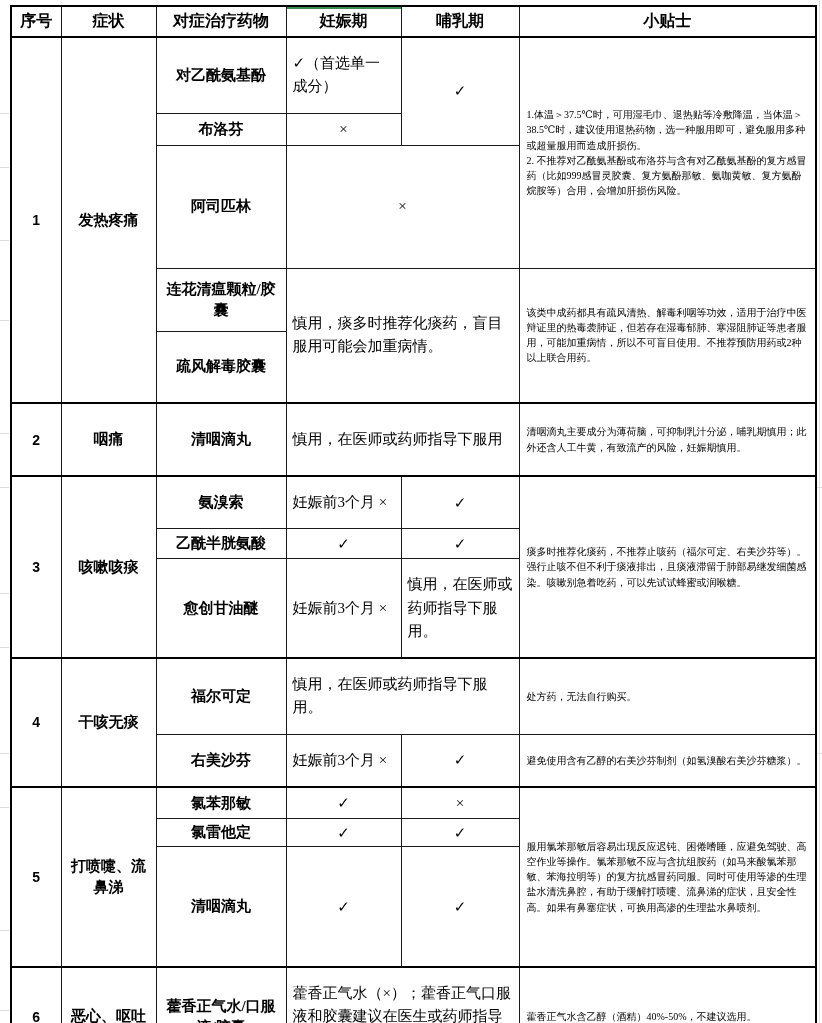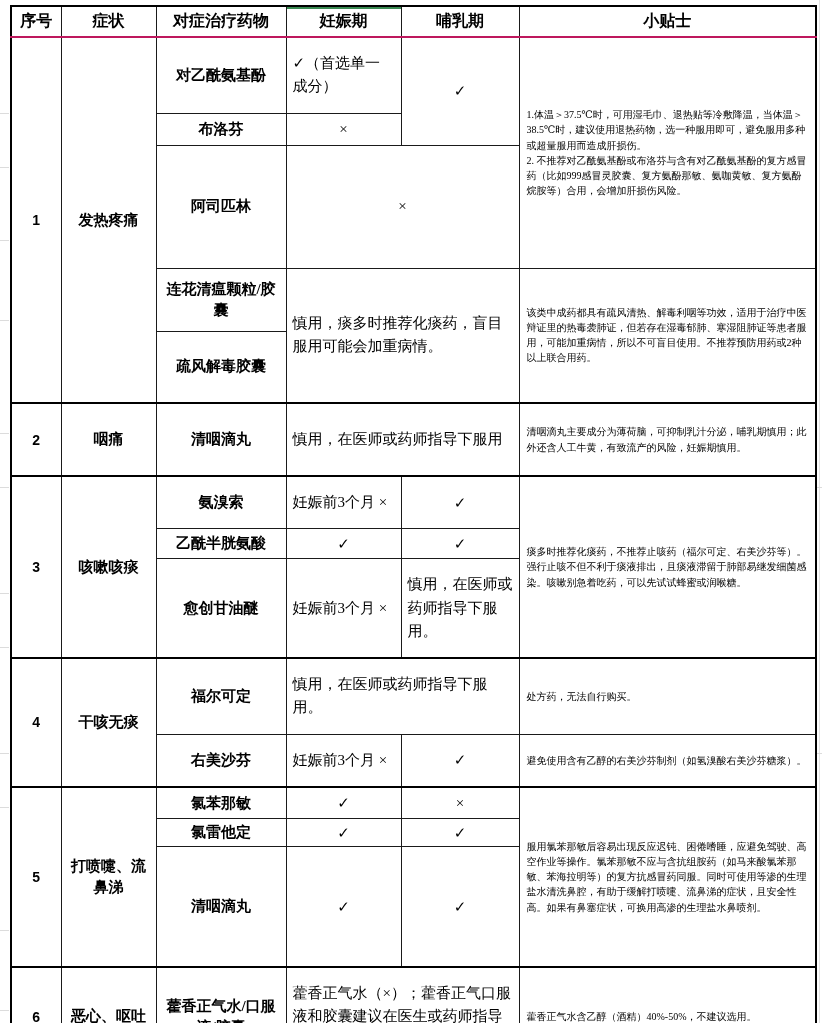--- a/index.html
+++ b/index.html
@@ -18,21 +18,21 @@
     border-collapse:collapse;table-layout:fixed;width:805px;
     border:2px solid #000;
   }
   th,td{
     border:1px solid #1a1a1a;
     vertical-align:middle;
     padding:2px 4px;
     overflow:hidden;
   }
   thead th{
-    border-bottom:2px solid #be185d;
+    border-bottom:2px solid #000000;
     font-weight:bold;font-size:16px;text-align:center;padding:4px 2px;
     position:relative;
   }
   tr.sec > td{border-top:2px solid #000;}
   .num{ text-align:center;font-weight:bold;font-size:14px;
         font-family:"Liberation Sans","DejaVu Sans",sans-serif;}
   .symptom{text-align:center;font-weight:bold;font-size:15px;line-height:1.4;}
   .drug{text-align:center;font-weight:bold;font-size:15px;line-height:1.4;}
   .status{text-align:center;font-size:15px;}
   .status.left{text-align:left;padding:14px 6px;line-height:1.55;}

